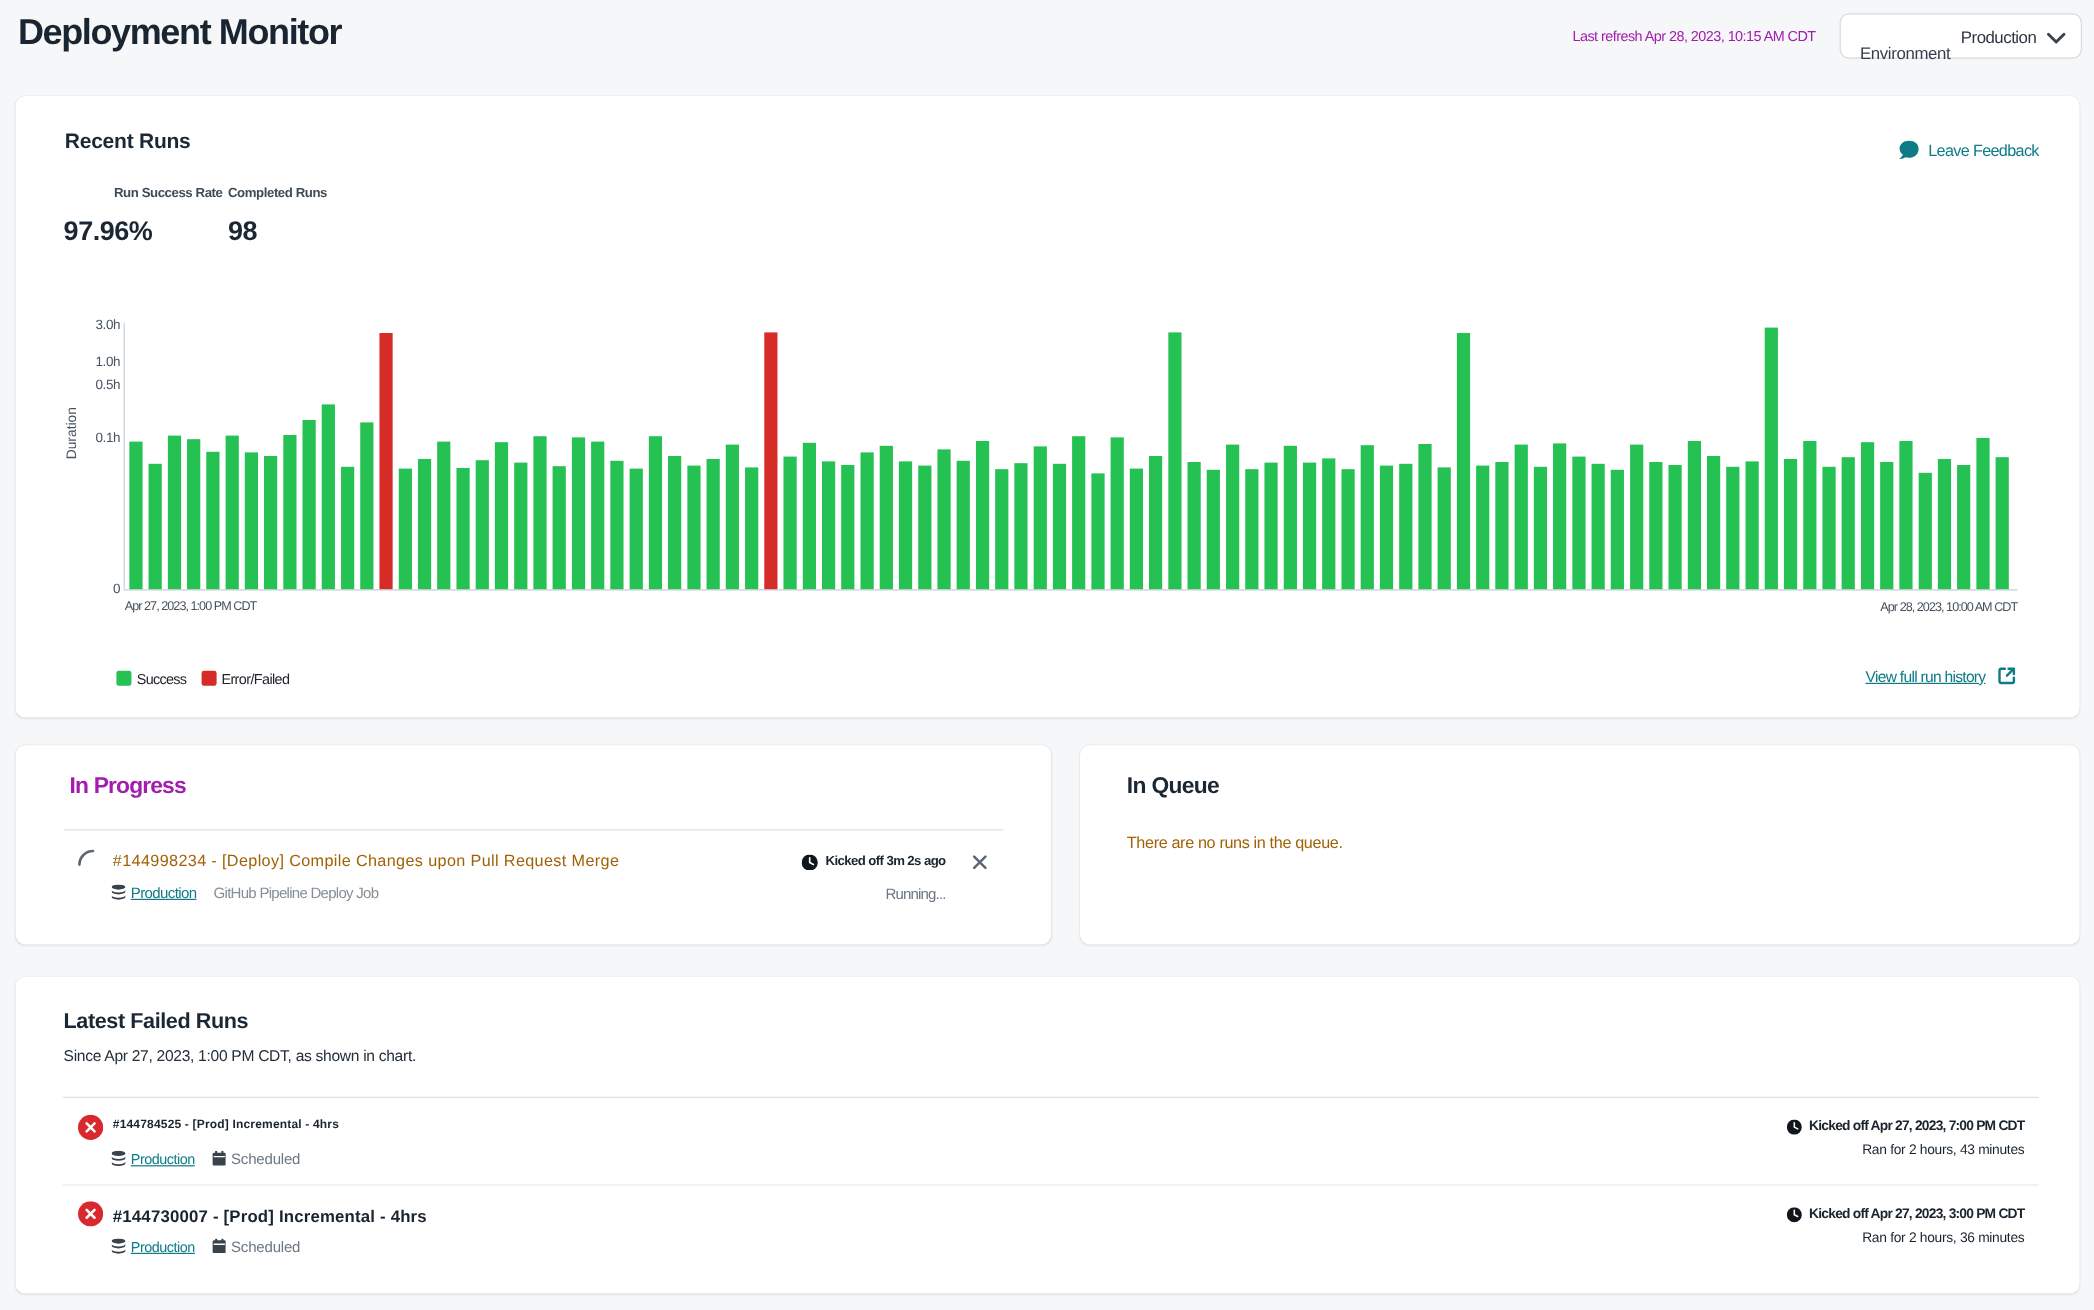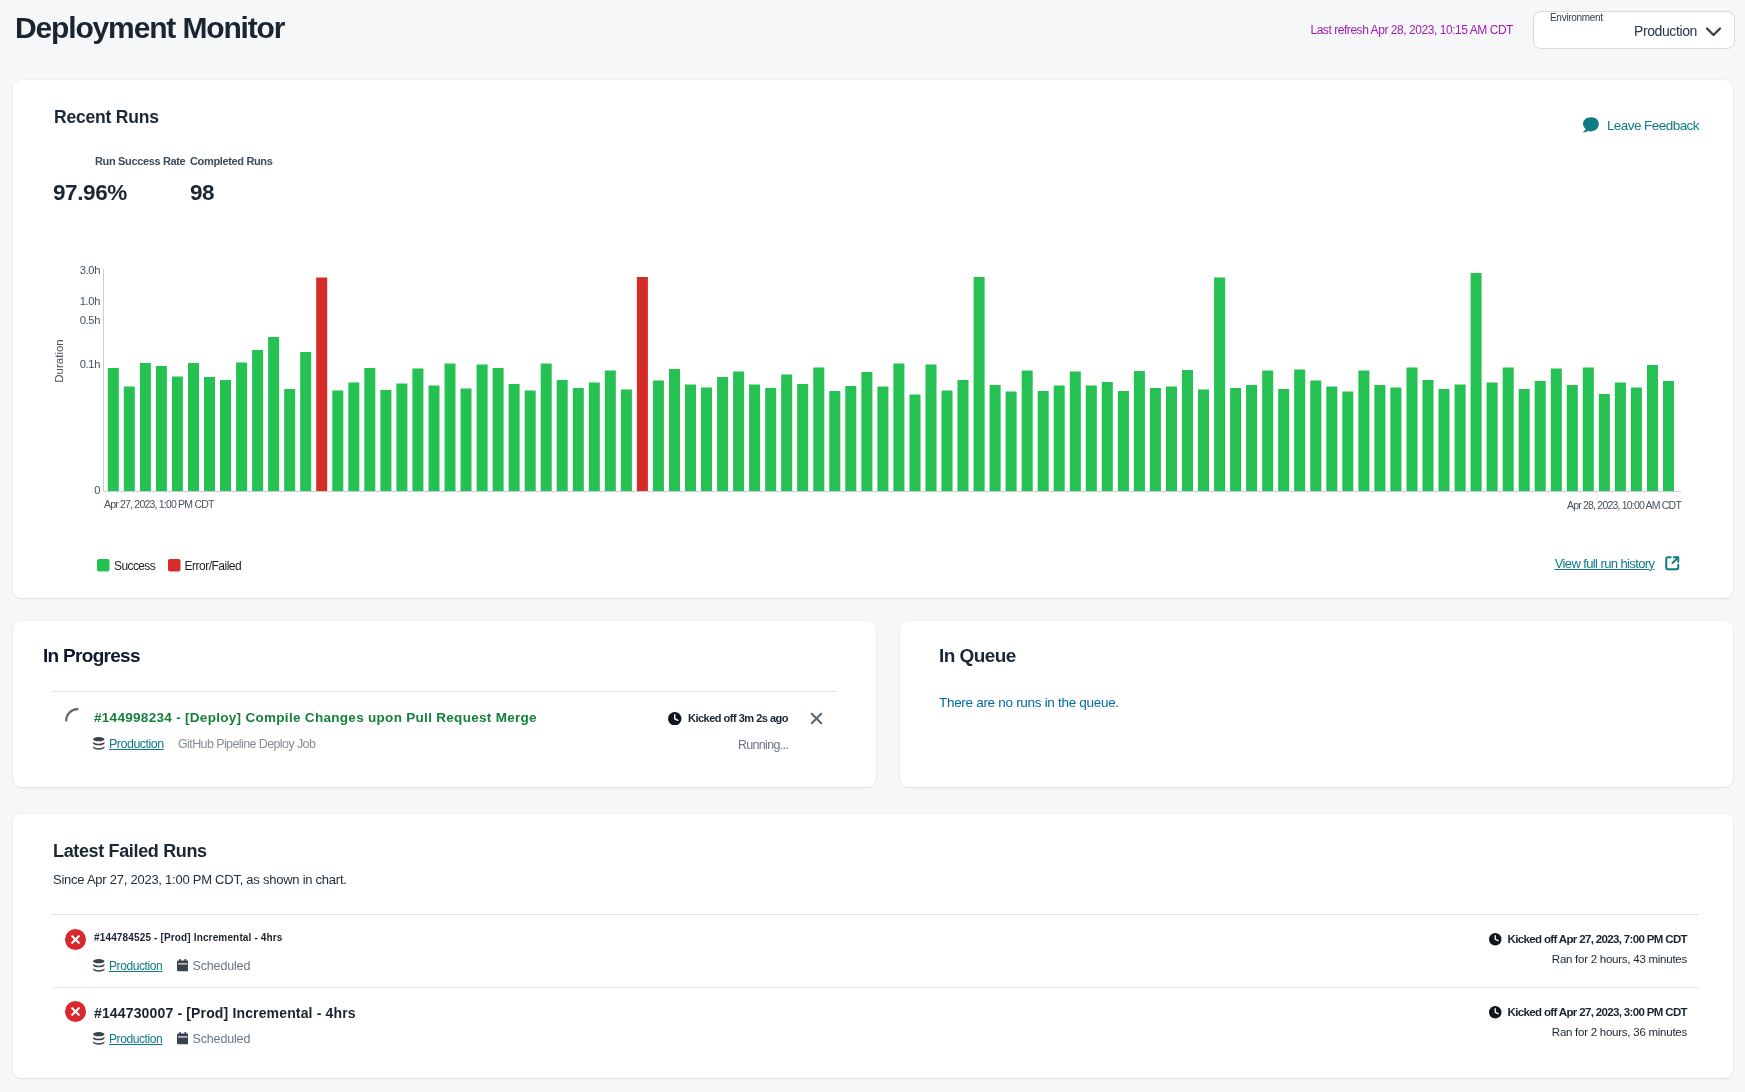--- a/index.html
+++ b/index.html
@@ -4,21 +4,21 @@
 * { margin:0; padding:0; box-sizing:border-box; }
 html,body { width:1745px; height:1092px; background:#f5f7f8; font-family:"Liberation Sans",sans-serif; position:relative; overflow:hidden; }
 .abs { position:absolute; }
 .card { position:absolute; background:#fff; border-radius:8px; box-shadow:0 1px 2px rgba(16,24,32,0.08), 0 0 0 0.5px rgba(16,24,32,0.05); }
 </style></head>
 <body>
 
 <div class="abs" style="left:15px; top:11px; font-size:30px; font-weight:bold; color:#1a2532; letter-spacing:-1.15px;">Deployment Monitor</div>
 <div class="abs" style="right:232px; top:23px; font-size:12px; color:#a21caf; letter-spacing:-0.45px; white-space:pre;">Last refresh Apr 28, 2023, 10:15 AM CDT</div>
 <div class="abs" style="left:1533px; top:11px; width:202px; height:38px; background:#fff; border:1px solid #d4dade; border-radius:8px;">
-  <span class="abs" style="left:16px; top:0; font-size:10px; color:#323e4a; letter-spacing:-0.3px;">Environment</span>
+  <span class="abs" style="left:16px; top:24px; font-size:14px; color:#323e4a; letter-spacing:-0.3px;">Environment</span>
   <span class="abs" style="left:100px; top:11px; font-size:14px; color:#2a3642; letter-spacing:-0.4px;">Production</span>
   <svg class="abs" style="left:171px; top:14px;" width="17" height="12" viewBox="0 0 17 12">
       <path d="M2 2.5 L8.5 9 L15 2.5" stroke="#39434e" stroke-width="2.4" fill="none" stroke-linecap="round" stroke-linejoin="round"></path>
     </svg>
 </div>
 
 <div class="card" style="left:13px; top:80px; width:1720px; height:518px;"></div>
 <div class="abs" style="left:54px; top:107px; font-size:17.5px; font-weight:bold; color:#1b2834; letter-spacing:-0.2px;">Recent Runs</div>
 <div class="abs" style="right:46px; top:116px; display:flex; align-items:center; gap:7px;">
   <svg width="19" height="19" viewBox="0 0 24 24" fill="#0e7b86" style="flex:none;">
@@ -154,26 +154,26 @@
 <div class="abs" style="right:65px; top:555px; display:flex; align-items:center; gap:9px;">
   <span style="font-size:13px; color:#0e7b86; letter-spacing:-0.6px; text-decoration:underline;">View full run history</span>
   <svg width="16.5" height="16.5" viewBox="0 0 16 16" fill="none" stroke="#0e7b86" stroke-width="1.95" style="flex:none;">
     <path d="M13.8 9.5 L13.8 12.6 A1.2 1.2 0 0 1 12.6 13.8 L3.4 13.8 A1.2 1.2 0 0 1 2.2 12.6 L2.2 3.4 A1.2 1.2 0 0 1 3.4 2.2 L6.5 2.2" stroke-linecap="round"></path>
     <path d="M9.5 2.2 L13.8 2.2 L13.8 6.5" stroke-linecap="round" stroke-linejoin="round"></path>
     <path d="M13.4 2.6 L8.2 7.8" stroke-linecap="round"></path>
   </svg>
 </div>
 
 <div class="card" style="left:13px; top:621px; width:863px; height:166px;"></div>
-<div class="abs" style="left:43px; top:645px; font-size:19px; font-weight:bold; color:#0f172a; letter-spacing:-0.7px;">In Progress</div>
+<div class="abs" style="left:58px; top:645px; font-size:19px; font-weight:bold; color:#a21caf; letter-spacing:-0.7px;">In Progress</div>
 <div class="abs" style="left:53px; top:691px; width:783px; height:1px; background:#dcdfe4;"></div>
 <svg class="abs" style="left:64px; top:707px;" width="26" height="26" viewBox="0 0 26 26" fill="none">
   <path d="M2.2 13.5 A11.3 11.3 0 0 1 13.5 2.2" stroke="#5d6773" stroke-width="2.2" stroke-linecap="round"></path>
 </svg>
-<div class="abs" style="left:94px; top:710px; font-size:13.5px; font-weight:bold; color:#15803d; letter-spacing:0.3px; white-space:pre;">#144998234 - [Deploy] Compile Changes upon Pull Request Merge</div>
+<div class="abs" style="left:94px; top:710px; font-size:13.5px; font-weight:normal; color:#a16207; letter-spacing:0.3px; white-space:pre;">#144998234 - [Deploy] Compile Changes upon Pull Request Merge</div>
 <div class="abs" style="right:957px; top:711.5px; display:flex; align-items:center; gap:6px;">
 <svg width="13.5" height="13.5" viewBox="0 0 12.5 12.5" style="flex:none;">
       <circle cx="6.25" cy="6.25" r="6.25" fill="#10161c"></circle>
       <path d="M6.25 2.6 L6.25 6.25 L9.1 7.7" stroke="#fff" stroke-width="1.3" fill="none" stroke-linecap="round"></path>
     </svg>
     <span style="font-size:11px; font-weight:bold; color:#1a242e; letter-spacing:-0.5px; white-space:pre;">Kicked off 3m 2s ago</span>
   </div>
 <svg class="abs" style="left:810px; top:712px;" width="13" height="13" viewBox="0 0 13 13">
     <path d="M1.8 1.8 L11.2 11.2 M11.2 1.8 L1.8 11.2" stroke="#5d6873" stroke-width="2.1" stroke-linecap="round"></path>
   </svg>
@@ -184,21 +184,21 @@
 <path d="M0 8.6 A5.5 2.1 0 0 0 11 8.6 L11 10.1 A5.5 2.1 0 0 1 0 10.1 Z"></path>
 <path d="M0 2.1 L0 4.4 A5.5 2.1 0 0 0 11 4.4 L11 2.1" fill="none"></path>
 </g>
   </svg>
 <div class="abs" style="left:109px; top:737px; font-size:12.5px; letter-spacing:-0.5px;"><span style="color:#0e7b86; text-decoration:underline;">Production</span></div>
 <div class="abs" style="left:178px; top:737px; font-size:12.5px; color:#868e96; letter-spacing:-0.6px;">GitHub Pipeline Deploy Job</div>
 <div class="abs" style="right:957px; top:738px; font-size:12.5px; color:#6b7783; letter-spacing:-0.7px;">Running...</div>
 
 <div class="card" style="left:900px; top:621px; width:833px; height:166px;"></div>
 <div class="abs" style="left:939px; top:645px; font-size:19px; font-weight:bold; color:#1b2834; letter-spacing:-0.55px;">In Queue</div>
-<div class="abs" style="left:939px; top:695px; font-size:13.5px; color:#0369a1; letter-spacing:-0.3px;">There are no runs in the queue.</div>
+<div class="abs" style="left:939px; top:695px; font-size:13.5px; color:#a16207; letter-spacing:-0.3px;">There are no runs in the queue.</div>
 
 <div class="card" style="left:13px; top:814px; width:1720px; height:264px;"></div>
 <div class="abs" style="left:53px; top:841px; font-size:18px; font-weight:bold; color:#1b2834; letter-spacing:-0.35px;">Latest Failed Runs</div>
 <div class="abs" style="left:53px; top:871.5px; font-size:13px; color:#242f3a; letter-spacing:-0.25px;">Since Apr 27, 2023, 1:00 PM CDT, as shown in chart.</div>
 <div class="abs" style="left:52px; top:914px; width:1647px; height:1px; background:#dcdfe4;"></div>
 
 <svg class="abs" style="left:64.5px; top:928.5px;" width="21" height="21" viewBox="0 0 21 21">
 <circle cx="10.5" cy="10.5" r="10.5" fill="#d8292f"></circle>
 <path d="M7.2 7.2 L13.8 13.8 M13.8 7.2 L7.2 13.8" stroke="#fff" stroke-width="2.1" stroke-linecap="round"></path>
   </svg>

